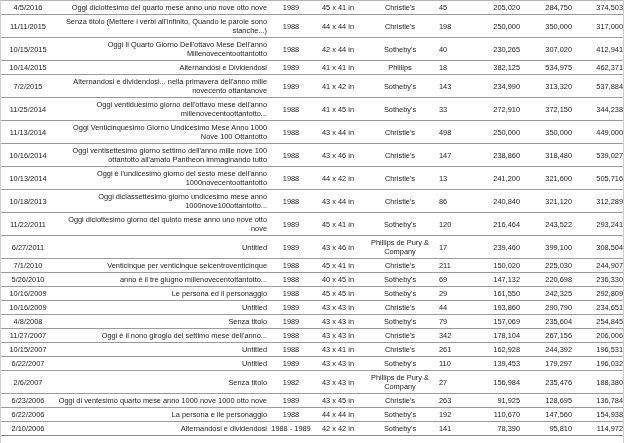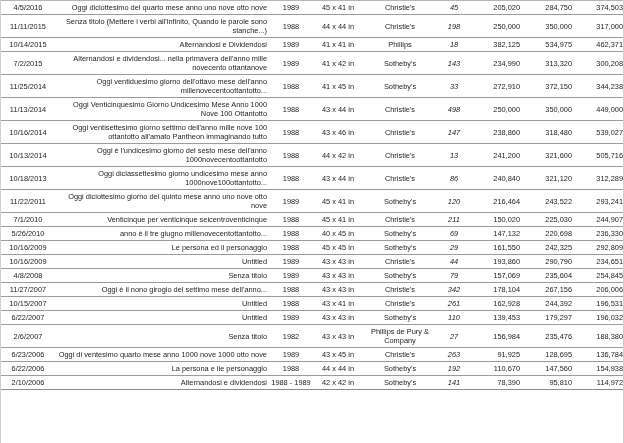--- a/index.html
+++ b/index.html
@@ -27,21 +27,21 @@
     vertical-align:middle;
     overflow:hidden;
   }
   table.results tr:first-child td { border-top:1px solid #b5b5b5; }
   table.results { border-bottom:1px solid #8c8c8c; }
   td.col-date  { text-align:center; }
   td.col-title { text-align:right; padding-left:6px; padding-right:2px; }
   td.col-year  { text-align:center; }
   td.col-size  { text-align:center; }
   td.col-house { text-align:center; }
-  td.col-lot   { text-align:center;font-style:italic; }
+  td.col-lot   { text-align:left; }
   td.col-low, td.col-high, td.col-price { text-align:right; padding-right:8px; }
 </style>
 </head>
 <body>
 
 <div class="page">
   <table class="results">
     <colgroup>
       <col style="width:54px">
       <col style="width:214px">
@@ -70,40 +70,51 @@
           <td class="col-title">Senza titolo (Mettere i verbi all'infinito, Quando le parole sono stanche...)</td>
           <td class="col-year">1988</td>
           <td class="col-size">44 x 44 in</td>
           <td class="col-house">Christie's</td>
           <td class="col-lot">198</td>
           <td class="col-low">250,000</td>
           <td class="col-high">350,000</td>
           <td class="col-price">317,000</td>
         </tr>
         <tr>
+          <td class="col-date">10/15/2015</td>
+          <td class="col-title">Oggi Il Quarto Giorno Dell'ottavo Mese Dell'anno Millenovecentoottantotto</td>
+          <td class="col-year">1988</td>
+          <td class="col-size">42 x 44 in</td>
+          <td class="col-house">Sotheby's</td>
+          <td class="col-lot">40</td>
+          <td class="col-low">230,265</td>
+          <td class="col-high">307,020</td>
+          <td class="col-price">412,941</td>
+        </tr>
+        <tr>
           <td class="col-date">10/14/2015</td>
           <td class="col-title">Alternandosi e Dividendosi</td>
           <td class="col-year">1989</td>
           <td class="col-size">41 x 41 in</td>
           <td class="col-house">Phillips</td>
           <td class="col-lot">18</td>
           <td class="col-low">382,125</td>
           <td class="col-high">534,975</td>
           <td class="col-price">462,371</td>
         </tr>
         <tr>
           <td class="col-date">7/2/2015</td>
           <td class="col-title">Alternandosi e dividendosi... nella primavera dell'anno mille novecento ottantanove</td>
           <td class="col-year">1989</td>
           <td class="col-size">41 x 42 in</td>
           <td class="col-house">Sotheby's</td>
           <td class="col-lot">143</td>
           <td class="col-low">234,990</td>
           <td class="col-high">313,320</td>
-          <td class="col-price">300,208</td>
+          <td class="col-price">537,884</td>
         </tr>
         <tr>
           <td class="col-date">11/25/2014</td>
           <td class="col-title">Oggi ventiduesimo giorno dell'ottavo mese dell'anno millenovecentoottantotto...</td>
           <td class="col-year">1988</td>
           <td class="col-size">41 x 45 in</td>
           <td class="col-house">Sotheby's</td>
           <td class="col-lot">33</td>
           <td class="col-low">272,910</td>
           <td class="col-high">372,150</td>
@@ -156,20 +167,31 @@
         <tr>
           <td class="col-date">11/22/2011</td>
           <td class="col-title">Oggi diciottesimo giorno del quinto mese anno uno nove otto nove</td>
           <td class="col-year">1989</td>
           <td class="col-size">45 x 41 in</td>
           <td class="col-house">Sotheby's</td>
           <td class="col-lot">120</td>
           <td class="col-low">216,464</td>
           <td class="col-high">243,522</td>
           <td class="col-price">293,241</td>
+        </tr>
+        <tr>
+          <td class="col-date">6/27/2011</td>
+          <td class="col-title">Untitled</td>
+          <td class="col-year">1989</td>
+          <td class="col-size">43 x 46 in</td>
+          <td class="col-house">Phillips de Pury &amp; Company</td>
+          <td class="col-lot">17</td>
+          <td class="col-low">239,460</td>
+          <td class="col-high">399,100</td>
+          <td class="col-price">308,504</td>
         </tr>
         <tr>
           <td class="col-date">7/1/2010</td>
           <td class="col-title">Venticinque per venticinque seicentroventicinque</td>
           <td class="col-year">1988</td>
           <td class="col-size">45 x 41 in</td>
           <td class="col-house">Christie's</td>
           <td class="col-lot">211</td>
           <td class="col-low">150,020</td>
           <td class="col-high">225,030</td>

